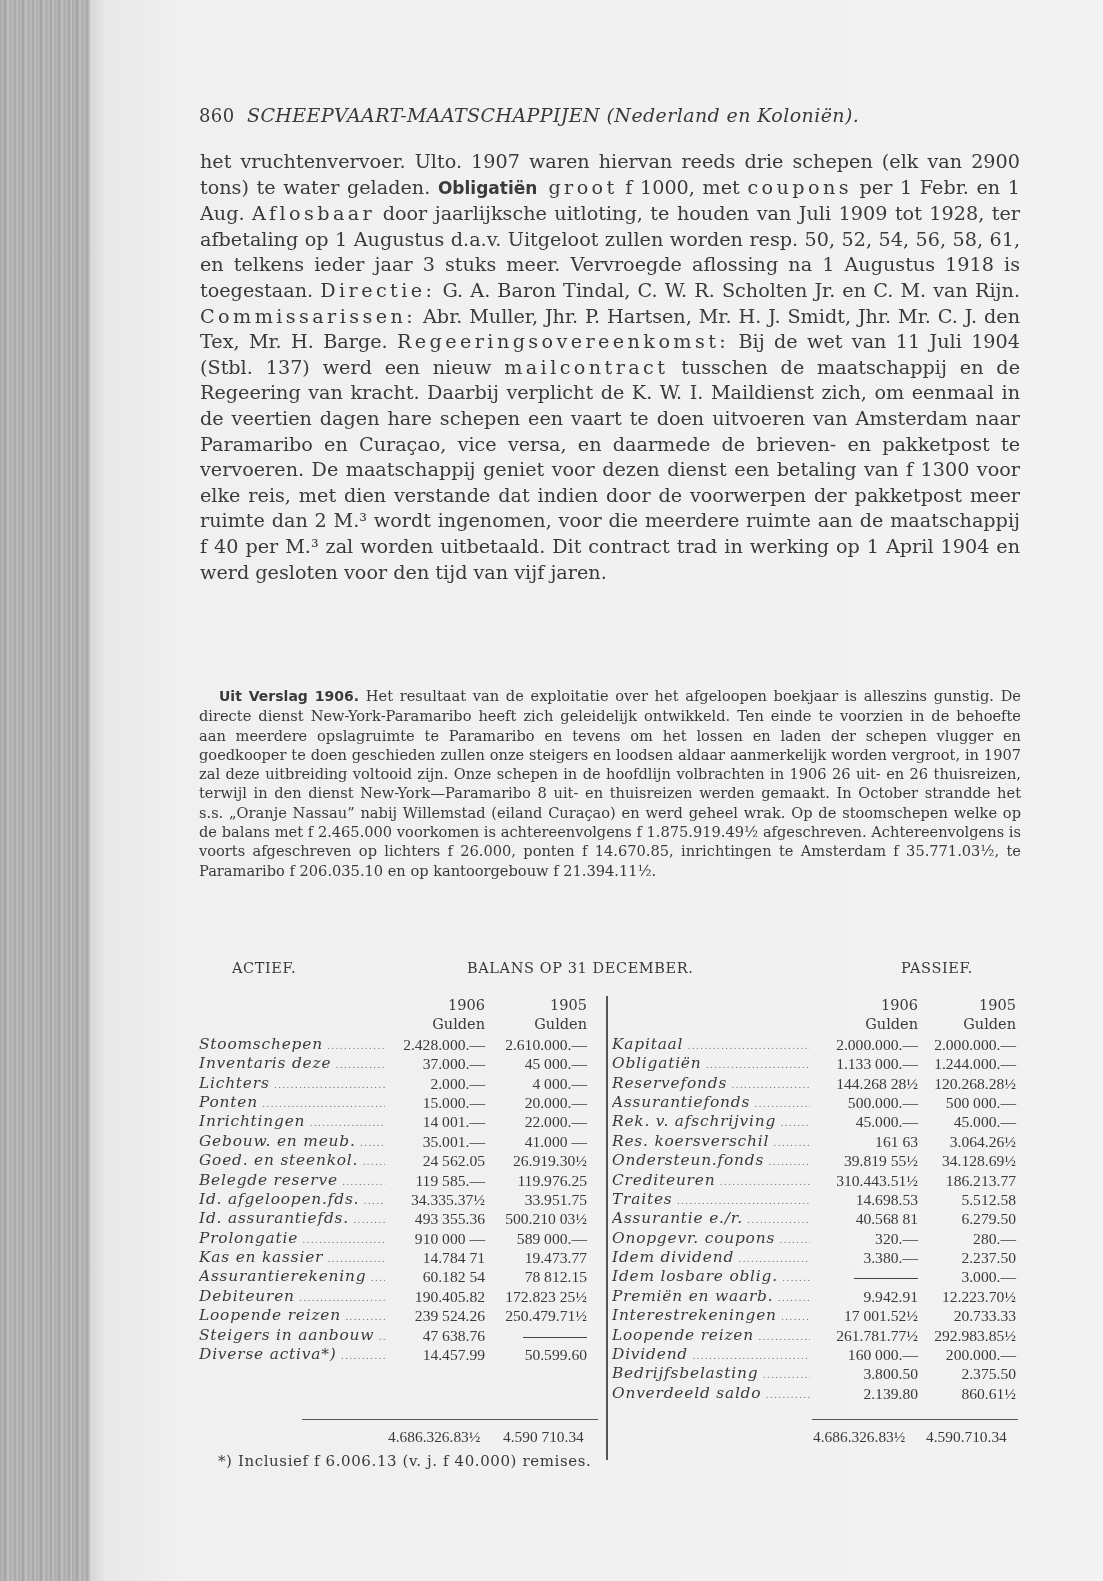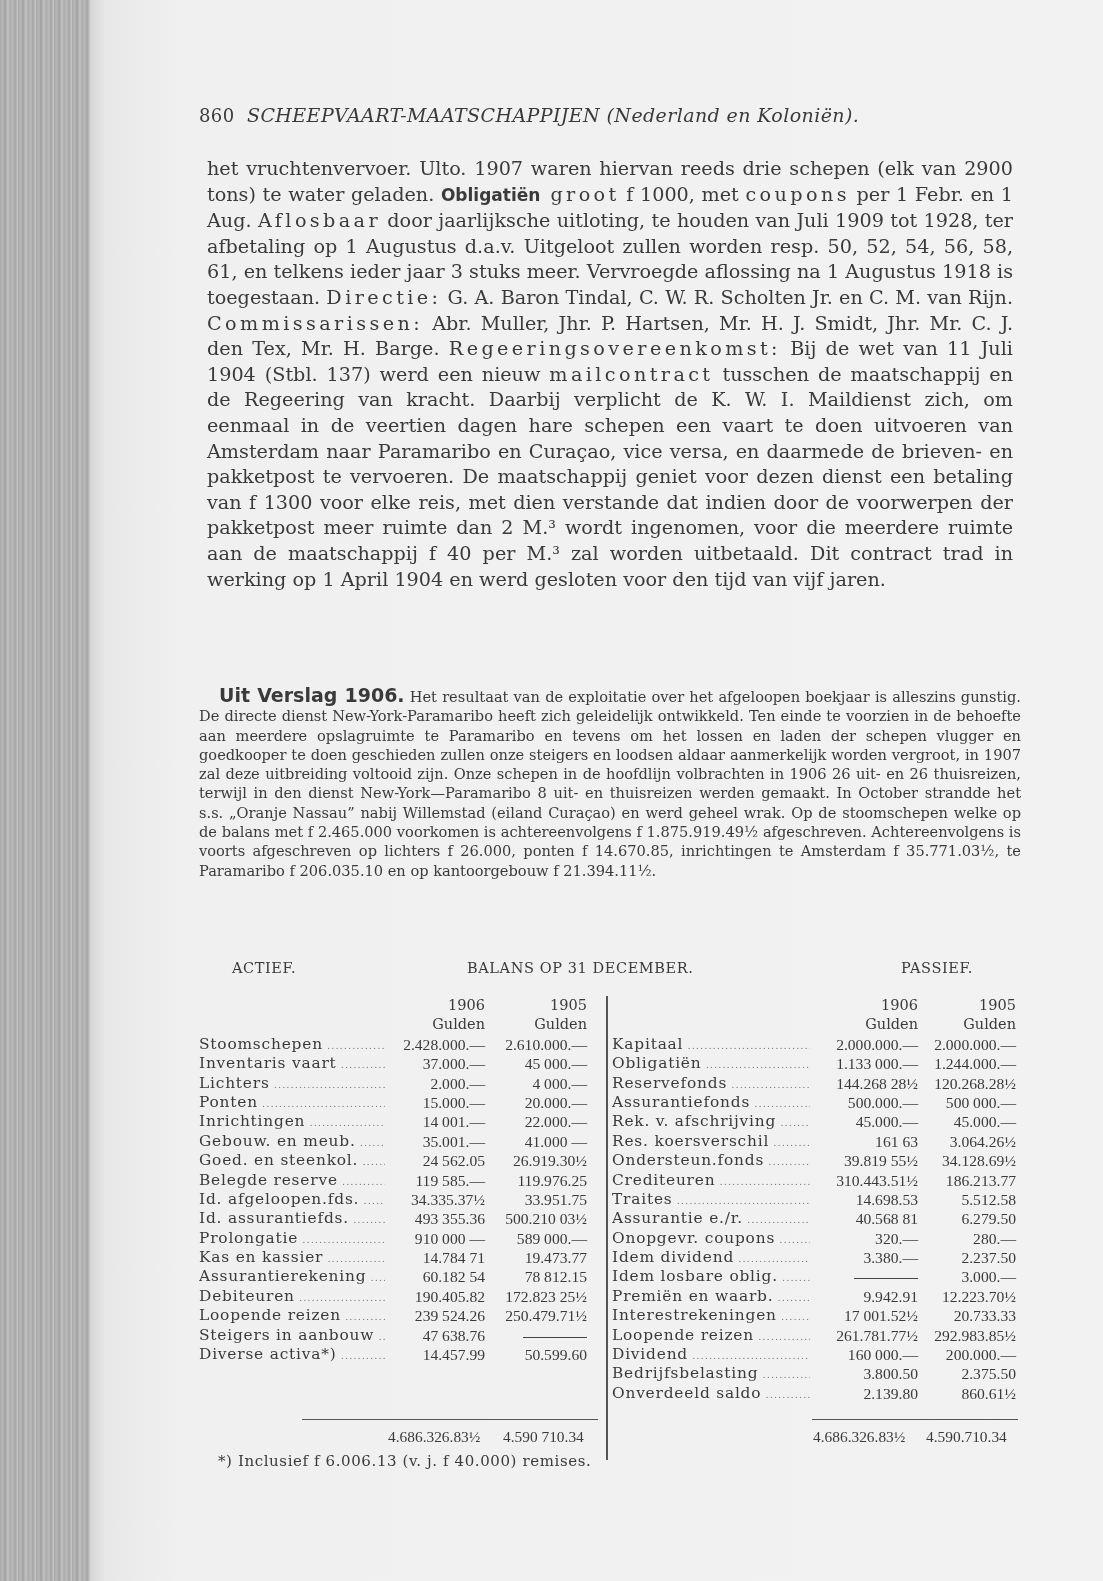--- a/index.html
+++ b/index.html
@@ -25,33 +25,33 @@
   }
   .running-head {
     position:absolute; left:199px; top:104px; font-size:19px; letter-spacing:0.4px; white-space:nowrap;
   }
   .running-head .pno { font-style:normal; margin-right:6px; font-size:18px; }
   .running-head .ttl { font-style:italic; }
   .body-text {
     position:absolute; left:199px; top:148px; width:822px;
     font-size:19.2px; line-height:25.6px; text-align:justify;
   }
-  .body-text p { margin:8px; }
+  .body-text p { margin:1px; }
   .spaced { letter-spacing:3.4px; }
   .bold-sans { font-family:"DejaVu Sans","Liberation Sans",sans-serif; font-weight:bold; font-size:17px; }
   .report {
     position:absolute; left:199px; top:686px; width:822px;
     font-size:14.6px; line-height:19.3px; text-align:justify;
   }
   .report p { margin:0; text-indent:20px; }
-  .report .bold-sans { font-size:19px; }
+  .report .bold-sans { font-size:14px; }
   .balans-head { position:absolute; top:960px; font-size:14.5px; letter-spacing:0.6px; white-space:nowrap; }
   .tbl { position:absolute; font-size:15.4px; line-height:19.4px; }
   .row { display:flex; height:19.4px; white-space:nowrap; }
-  .row .lbl { overflow:hidden; position:relative; letter-spacing:0.8px; }
+  .row .lbl { overflow:hidden; position:relative; letter-spacing:0.8px;font-style:italic; }
   .row .lbl::after { content:" ................................................................"; letter-spacing:1px; color:#777; font-size:10px; }
   .row .lbl.nodots::after { content:""; }
   .row .v1, .row .v2 { text-align:right; font-family:"Liberation Serif","DejaVu Serif",serif; font-size:15.6px; }
   .hdr .v1, .hdr .v2 { font-family:"DejaVu Serif",serif; font-size:14.5px; }
   .left.tbl { left:199px; top:996px; }
   .left .lbl { width:186px; }
   .left .v1 { width:100px; }
   .left .v2 { width:102px; }
   .right.tbl { left:612px; top:996px; }
   .right .lbl { width:198px; }
@@ -97,21 +97,21 @@
     <span class="v1">Gulden</span>
     <span class="v2">Gulden</span>
   </div>
   <div id="actief-rows">
       <div class="row">
         <span class="lbl">Stoomschepen</span>
         <span class="v1">2.428.000.—</span>
         <span class="v2">2.610.000.—</span>
       </div>
       <div class="row">
-        <span class="lbl">Inventaris vaart</span>
+        <span class="lbl">Inventaris deze</span>
         <span class="v1">37.000.—</span>
         <span class="v2">45 000.—</span>
       </div>
       <div class="row">
         <span class="lbl">Lichters</span>
         <span class="v1">2.000.—</span>
         <span class="v2">4 000.—</span>
       </div>
       <div class="row">
         <span class="lbl">Ponten</span>

